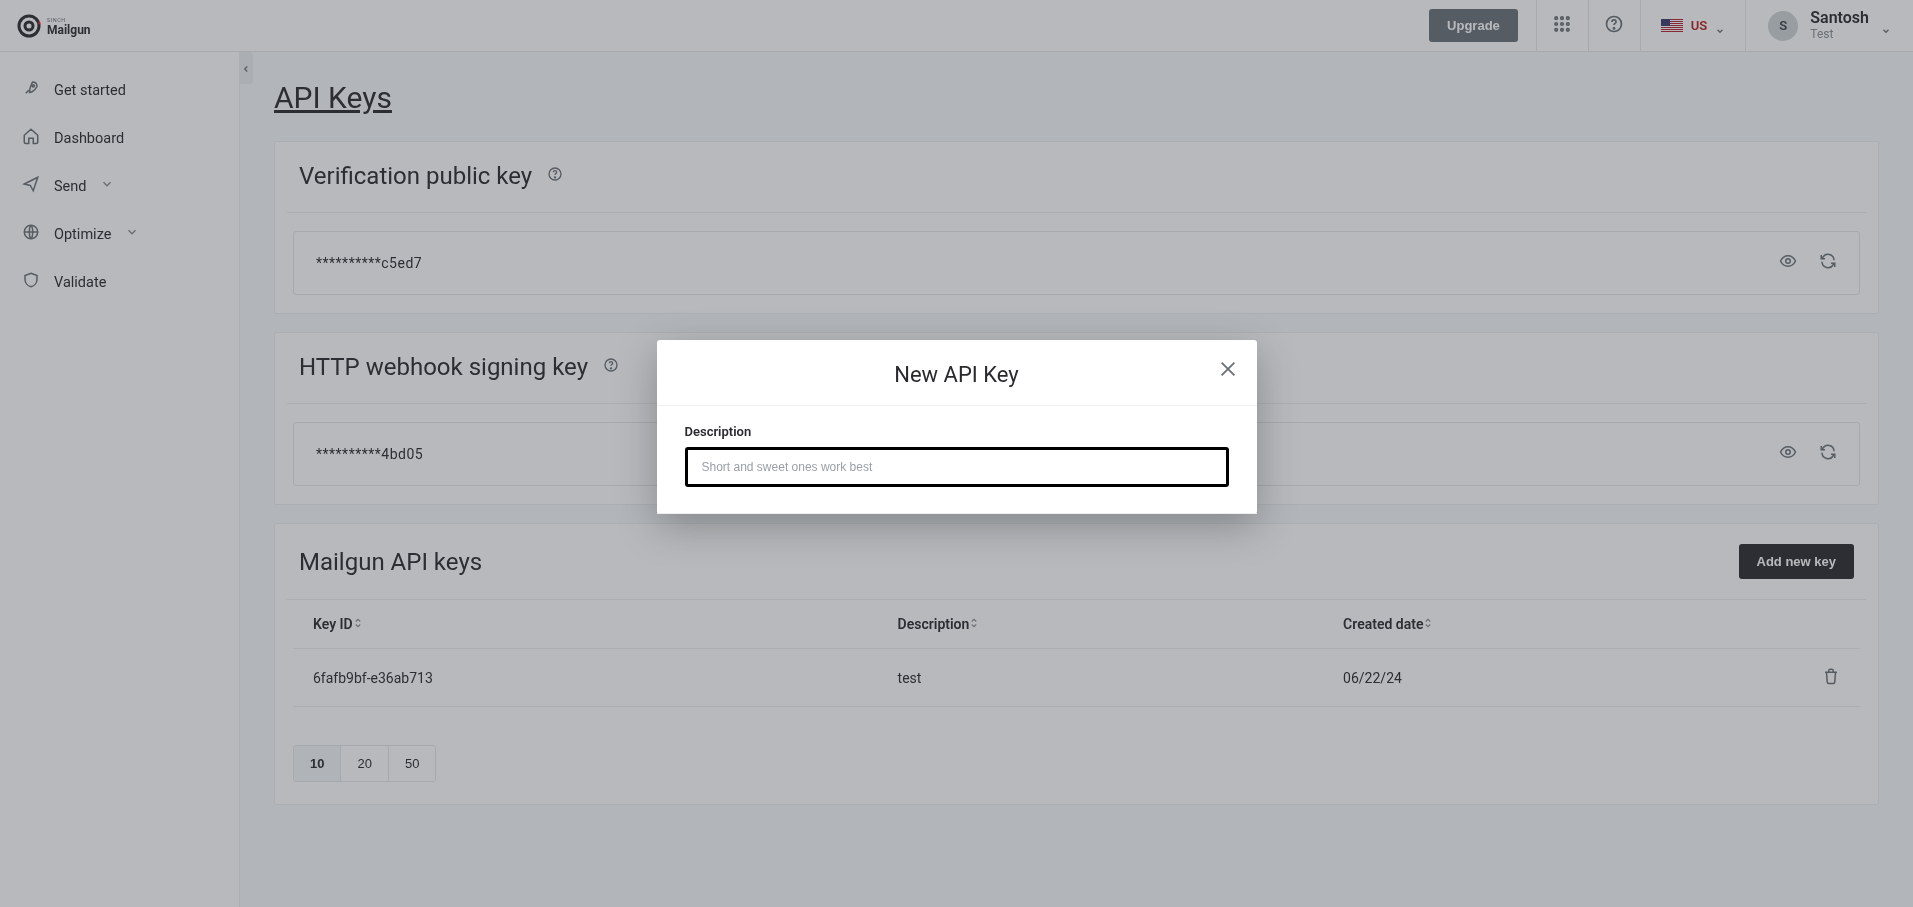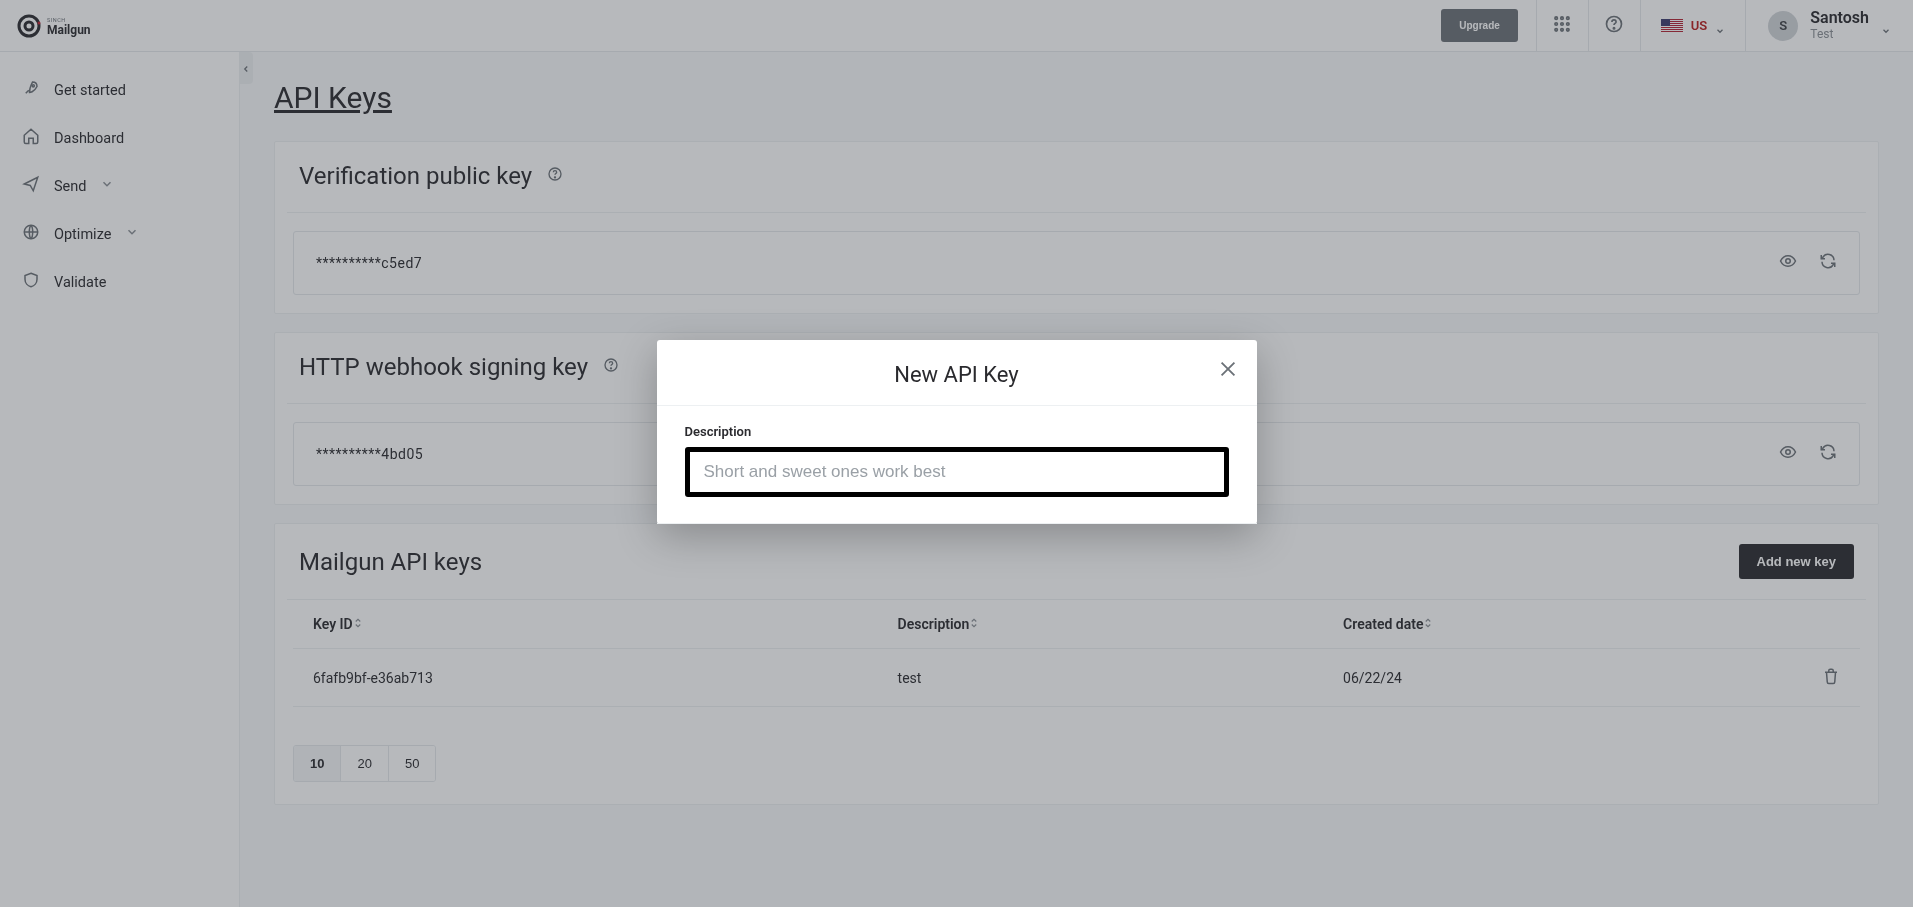--- a/index.html
+++ b/index.html
@@ -4,21 +4,21 @@
   <style>
     * { margin: 0; padding: 0; box-sizing: border-box; }
     html, body { width: 1913px; height: 907px; font-family: -apple-system, BlinkMacSystemFont, "Segoe UI", Roboto, Helvetica, Arial, sans-serif; background: #f8f9fb; color: #2a2a2e; overflow: hidden; }
 
     
     .topbar { height: 52px; background: #fff; border-bottom: 1px solid #e5e8eb; display: flex; align-items: center; }
     .brand { width: 240px; padding-left: 14px; display: flex; align-items: center; }
     .brand svg { display: block; }
 
     .topbar-right { margin-left: auto; display: flex; align-items: stretch; height: 100%; }
-    .upgrade-btn { background: #6b7177; color: #fff; border: none; border-radius: 3px; font-size: 10px; font-weight: 600; padding: 0 18px; margin: 9px 18px 9px 0; cursor: pointer; }
+    .upgrade-btn { background: #6b7177; color: #fff; border: none; border-radius: 3px; font-size: 13px; font-weight: 600; padding: 0 18px; margin: 9px 18px 9px 0; cursor: pointer; }
 
     .topbar-iconcell { width: 52px; display: flex; align-items: center; justify-content: center; border-left: 1px solid #e5e8eb; }
     .topbar-iconcell svg, .apps-grid svg { width: 20px; height: 20px; stroke: #6b7177; fill: none; }
 
     .region-cell { display: flex; align-items: center; gap: 8px; padding: 0 20px; border-left: 1px solid #e5e8eb; cursor: pointer; }
     .flag { width: 22px; height: 14px; background: linear-gradient(#b22234 0 7%, #fff 7% 14%, #b22234 14% 21%, #fff 21% 28%, #b22234 28% 35%, #fff 35% 42%, #b22234 42% 49%, #fff 49% 56%, #b22234 56% 63%, #fff 63% 70%, #b22234 70% 77%, #fff 77% 84%, #b22234 84% 91%, #fff 91% 100%); position: relative; }
     .flag::before { content: ""; position: absolute; top: 0; left: 0; width: 40%; height: 54%; background: #3c3b6e; }
     .region-code { font-size: 13px; font-weight: 600; color: #b91c1c; }
     .caret { width: 10px; height: 10px; }
     .caret svg { width: 10px; height: 10px; stroke: #6b7177; fill: none; }
@@ -72,21 +72,21 @@
 
     
     .modal-backdrop { position: absolute; inset: 0; background: rgba(50,55,62,.35); display: flex; align-items: flex-start; justify-content: center; padding-top: 340px; }
     .modal { width: 600px; background: #fff; border-radius: 3px; box-shadow: 0 12px 40px rgba(0,0,0,.25); }
     .modal-head { position: relative; text-align: center; padding: 22px 24px 18px 24px; }
     .modal-title { font-size: 22px; font-weight: 400; }
     .modal-close { position: absolute; right: 18px; top: 18px; background: none; border: none; cursor: pointer; }
     .modal-close svg { width: 22px; height: 22px; stroke: #6b7177; fill: none; }
     .modal-body { padding: 18px 28px 26px 28px; border-top: 1px solid #edf0f2; border-bottom: 1px solid #edf0f2; }
     .field-label { display: block; font-size: 13px; font-weight: 600; margin-bottom: 8px; color: #2a2a2e; }
-    .field-input { width: 100%; border: 5px solid #000000; border-radius: 3px; padding: 10px 14px; font-size: 17px; }
+    .field-input { width: 100%; border: 3px solid #000000; border-radius: 3px; padding: 10px 14px; font-size: 12px; }
     .field-input::placeholder { color: #9aa0a6; }
     .modal-foot { display: flex; justify-content: flex-end; gap: 18px; padding: 16px 22px; }
     .btn-secondary { background: none; border: none; font-size: 14px; color: #2a2a2e; cursor: pointer; padding: 10px 8px; }
     .btn-primary { background: #2060e0; color: #fff; border: none; border-radius: 3px; font-size: 14px; font-weight: 600; padding: 10px 20px; cursor: pointer; }
   </style>
 </head>
 <body>
 
 <div class="topbar">
   <div class="brand">

